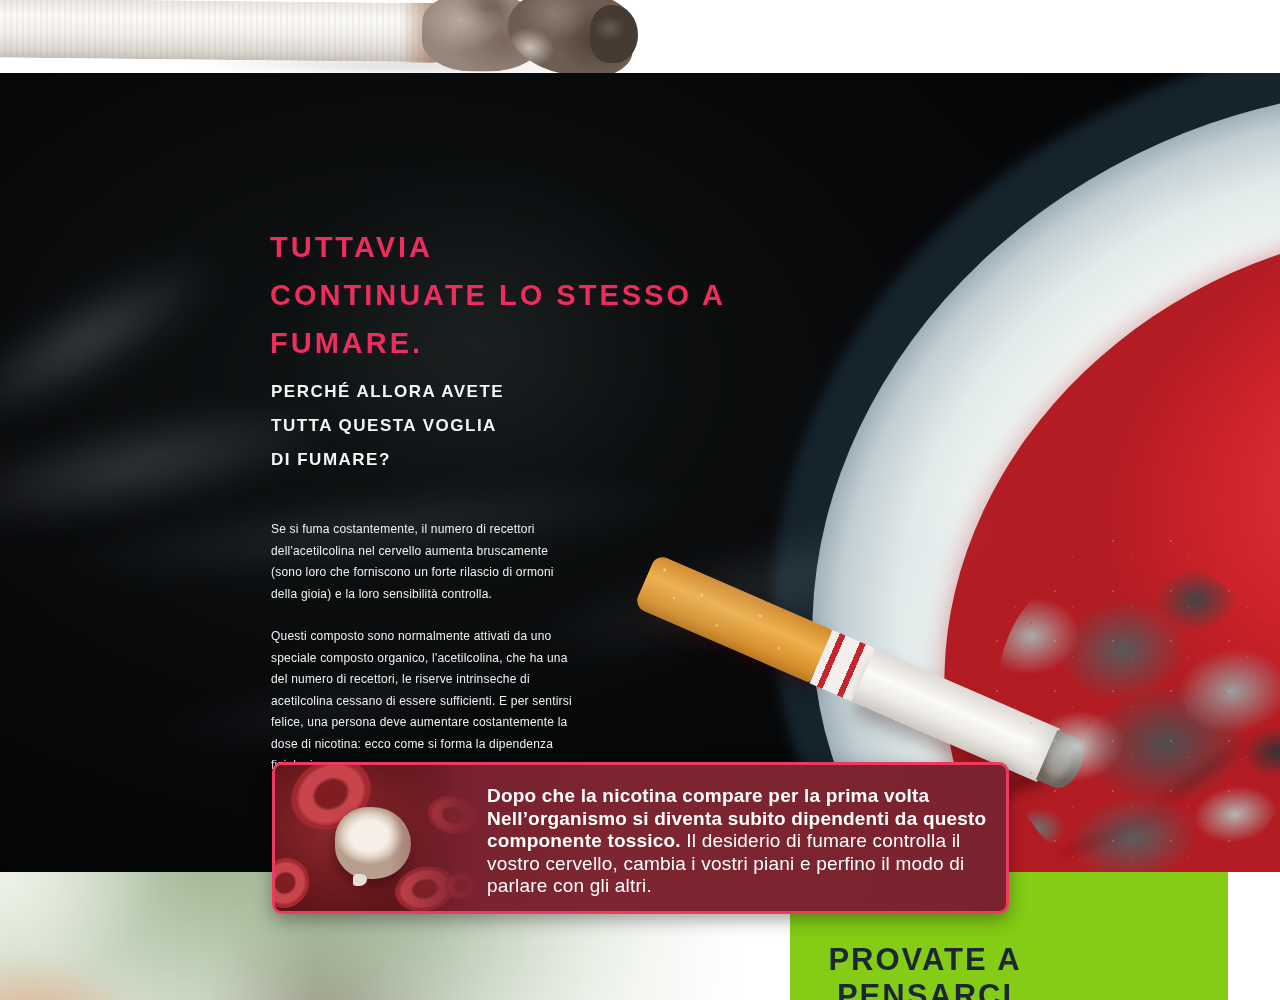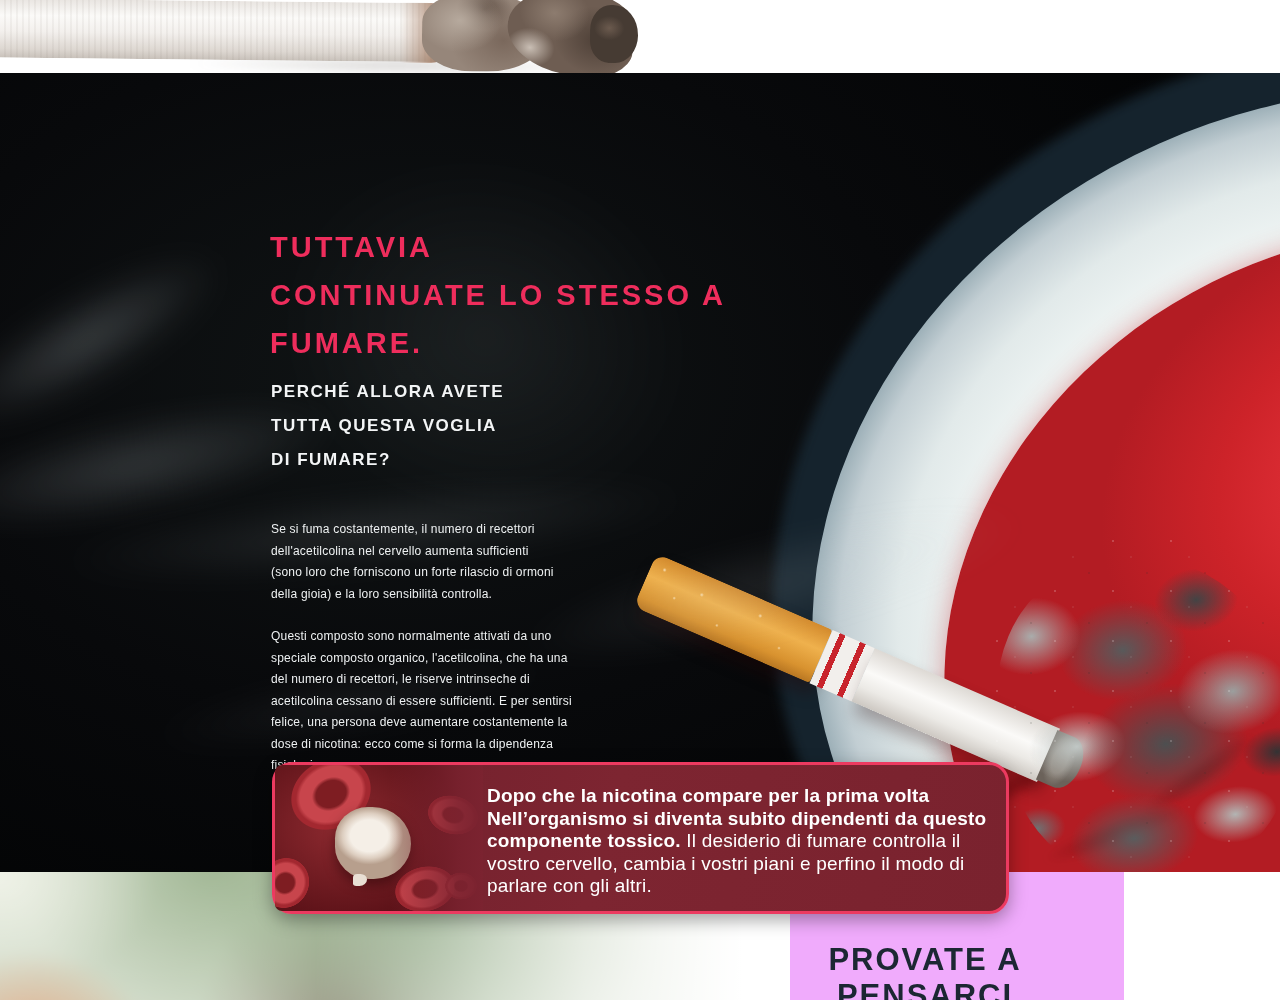--- a/index.html
+++ b/index.html
@@ -106,21 +106,21 @@
   
   .headline{left:270px;top:150px;width:760px;color:#ee2d5c;font-weight:800;
     font-size:29px;line-height:48px;letter-spacing:3px;z-index:3;}
   .subheadline{left:271px;top:302px;width:520px;color:#f3f5f6;font-weight:700;
     font-size:17px;line-height:34px;letter-spacing:1.5px;z-index:3;}
   .para{left:271px;top:446px;width:540px;color:#eef1f2;font-size:12px;line-height:21.5px;
     letter-spacing:.2px;z-index:3;}
   .para.p2{top:553px;}
 
   
-  .callout{left:272px;top:762px;width:737px;height:152px;z-index:6;border-radius:20px;
+  .callout{left:272px;top:762px;width:737px;height:152px;z-index:6;border-radius:10px;
     border:3px solid #ec3a60;box-sizing:border-box;
     background:linear-gradient(105deg,#6f1f2b 0%,#7d2531 45%,#7a222e 100%);
     box-shadow:0 6px 18px rgba(0,0,0,.35);}
   .blood{position:absolute;left:0;top:0;bottom:0;width:208px;border-radius:7px 0 0 7px;overflow:hidden;
     background:radial-gradient(150px 120px at 32% 42%,#8e2a30 0,#5c1218 78%),#5c1218;}
   .rbc{position:absolute;border-radius:50%;
     background:radial-gradient(closest-side,#7e1d22 0 30%,#c8454c 38% 62%,#a32830 70% 78%,rgba(163,40,48,0) 80%);}
   .rc1{left:4px;top:-14px;width:104px;height:86px;transform:rotate(-28deg);}
   .rc2{left:146px;top:26px;width:64px;height:48px;transform:rotate(14deg);}
   .rc3{left:112px;top:96px;width:76px;height:56px;transform:rotate(-12deg);}
@@ -131,21 +131,21 @@
     box-shadow:0 6px 12px rgba(40,5,8,.5);}
   .wbc:after{content:"";position:absolute;left:18px;bottom:-7px;width:14px;height:12px;
     background:#e9dfd4;border-radius:40% 60% 70% 30%;}
   .blood-fade{position:absolute;inset:0;
     background:linear-gradient(90deg,rgba(123,35,48,0) 55%,rgba(123,35,48,.85) 88%,#7b2330 100%);}
   .co-text{position:absolute;left:212px;top:20px;width:505px;color:#fff;
     font-size:19px;line-height:22.5px;letter-spacing:.2px;}
   .co-bold{font-weight:700;}
 
   
-  .bottom{left:0;top:872px;width:1124px;height:128px;background:#f0abfc;z-index:2;overflow:hidden;}
+  .bottom{left:0;top:872px;width:1228px;height:128px;background:#84cc16;z-index:2;overflow:hidden;}
   .outdoor{position:absolute;left:0;top:0;width:790px;height:128px;overflow:hidden;}
   .outdoor-inner{position:absolute;left:-20px;top:-20px;width:830px;height:170px;filter:blur(7px);
     background:
       radial-gradient(170px 130px at 6% 112%,#d88855 0,rgba(216,136,85,0) 70%),
       radial-gradient(230px 160px at 2% 15%,#e9edde 0,rgba(233,237,222,0) 70%),
       radial-gradient(270px 210px at 28% 8%,#87a377 0,rgba(135,163,119,0) 72%),
       radial-gradient(310px 250px at 55% 30%,#6d8f60 0,rgba(109,143,96,0) 72%),
       radial-gradient(210px 190px at 44% 98%,#8d8271 0,rgba(141,130,113,0) 70%),
       radial-gradient(250px 200px at 72% 42%,#9db389 0,rgba(157,179,137,0) 75%),
       radial-gradient(210px 170px at 90% 72%,#c9d6c0 0,rgba(201,214,192,0) 75%),
@@ -200,21 +200,21 @@
   </h1>
 
   <h2 class="abs subheadline" style="margin:0;">
     <div>PERCHÉ ALLORA AVETE</div>
     <div>TUTTA QUESTA VOGLIA</div>
     <div>DI FUMARE?</div>
   </h2>
 
   <div class="abs para p1">
     <div>Se si fuma costantemente, il numero di recettori</div>
-    <div>dell'acetilcolina nel cervello aumenta sufficienti</div>
+    <div>dell'acetilcolina nel cervello aumenta bruscamente</div>
     <div>(sono loro che forniscono un forte rilascio di ormoni</div>
     <div>della gioia) e la loro sensibilità controlla.</div>
   </div>
 
   <div class="abs para p2">
     <div>Questi composto sono normalmente attivati da uno</div>
     <div>speciale composto organico, l'acetilcolina, che ha una</div>
     <div>del numero di recettori, le riserve intrinseche di</div>
     <div>acetilcolina cessano di essere sufficienti. E per sentirsi</div>
     <div>felice, una persona deve aumentare costantemente la</div>

